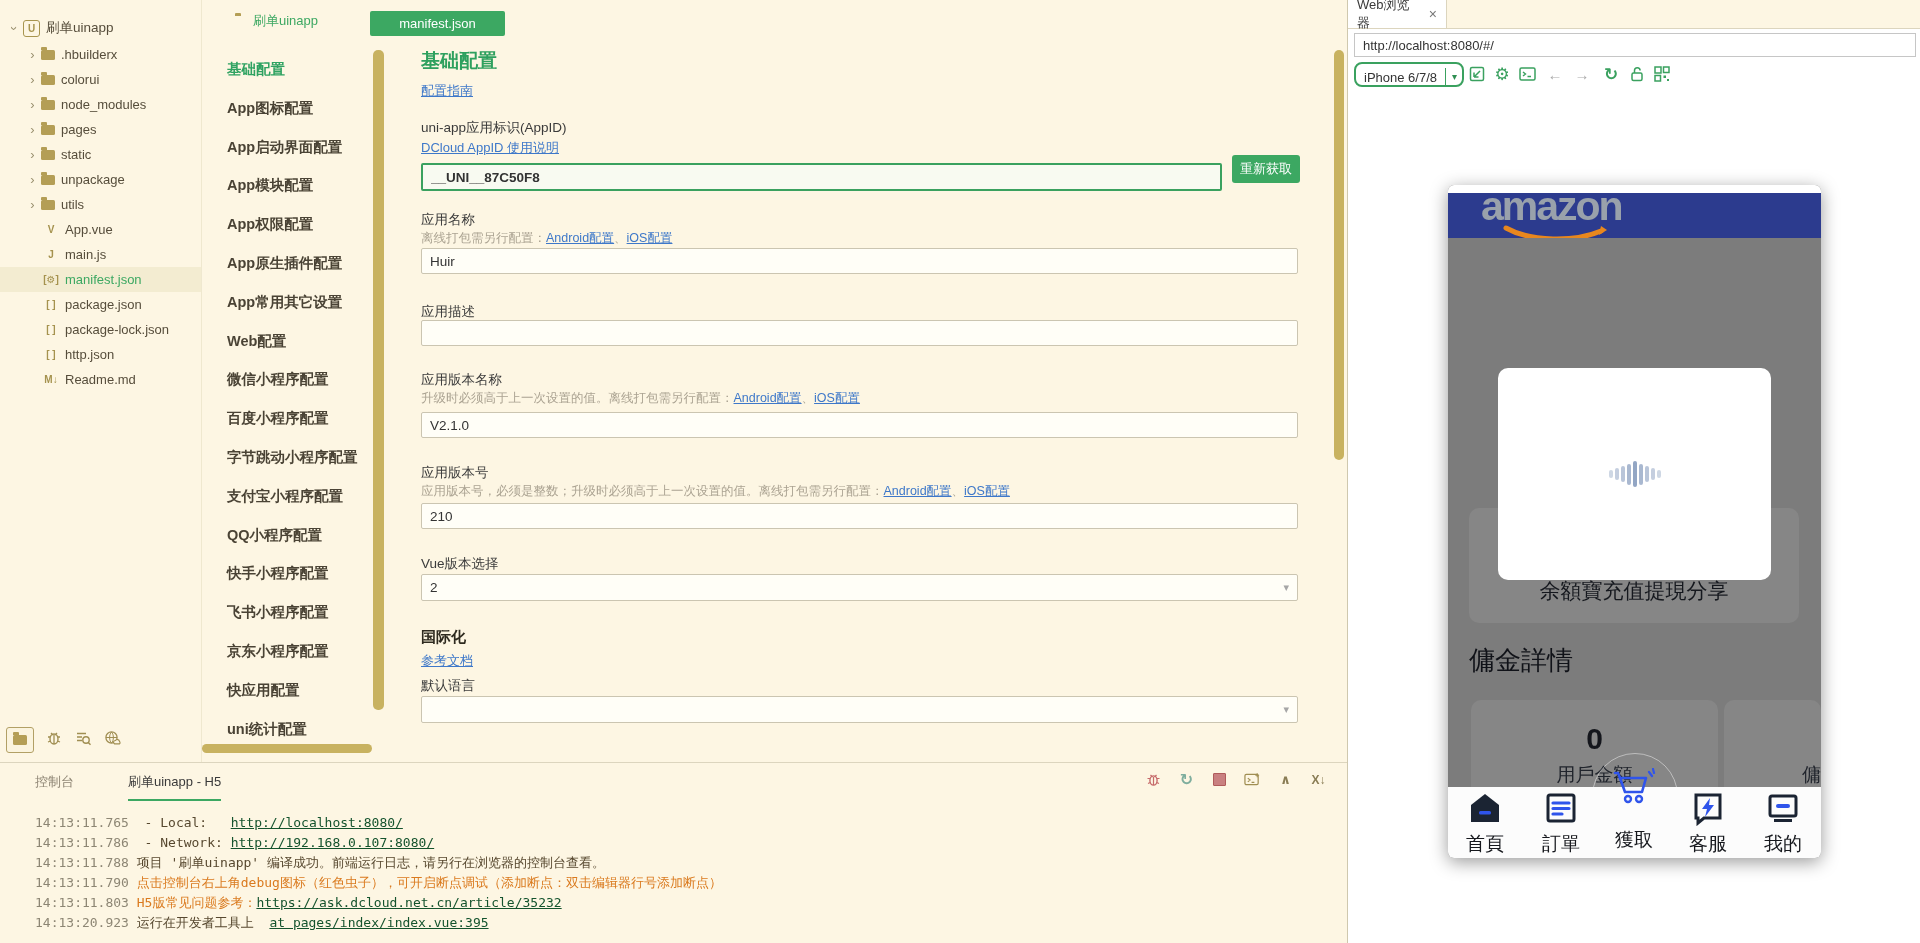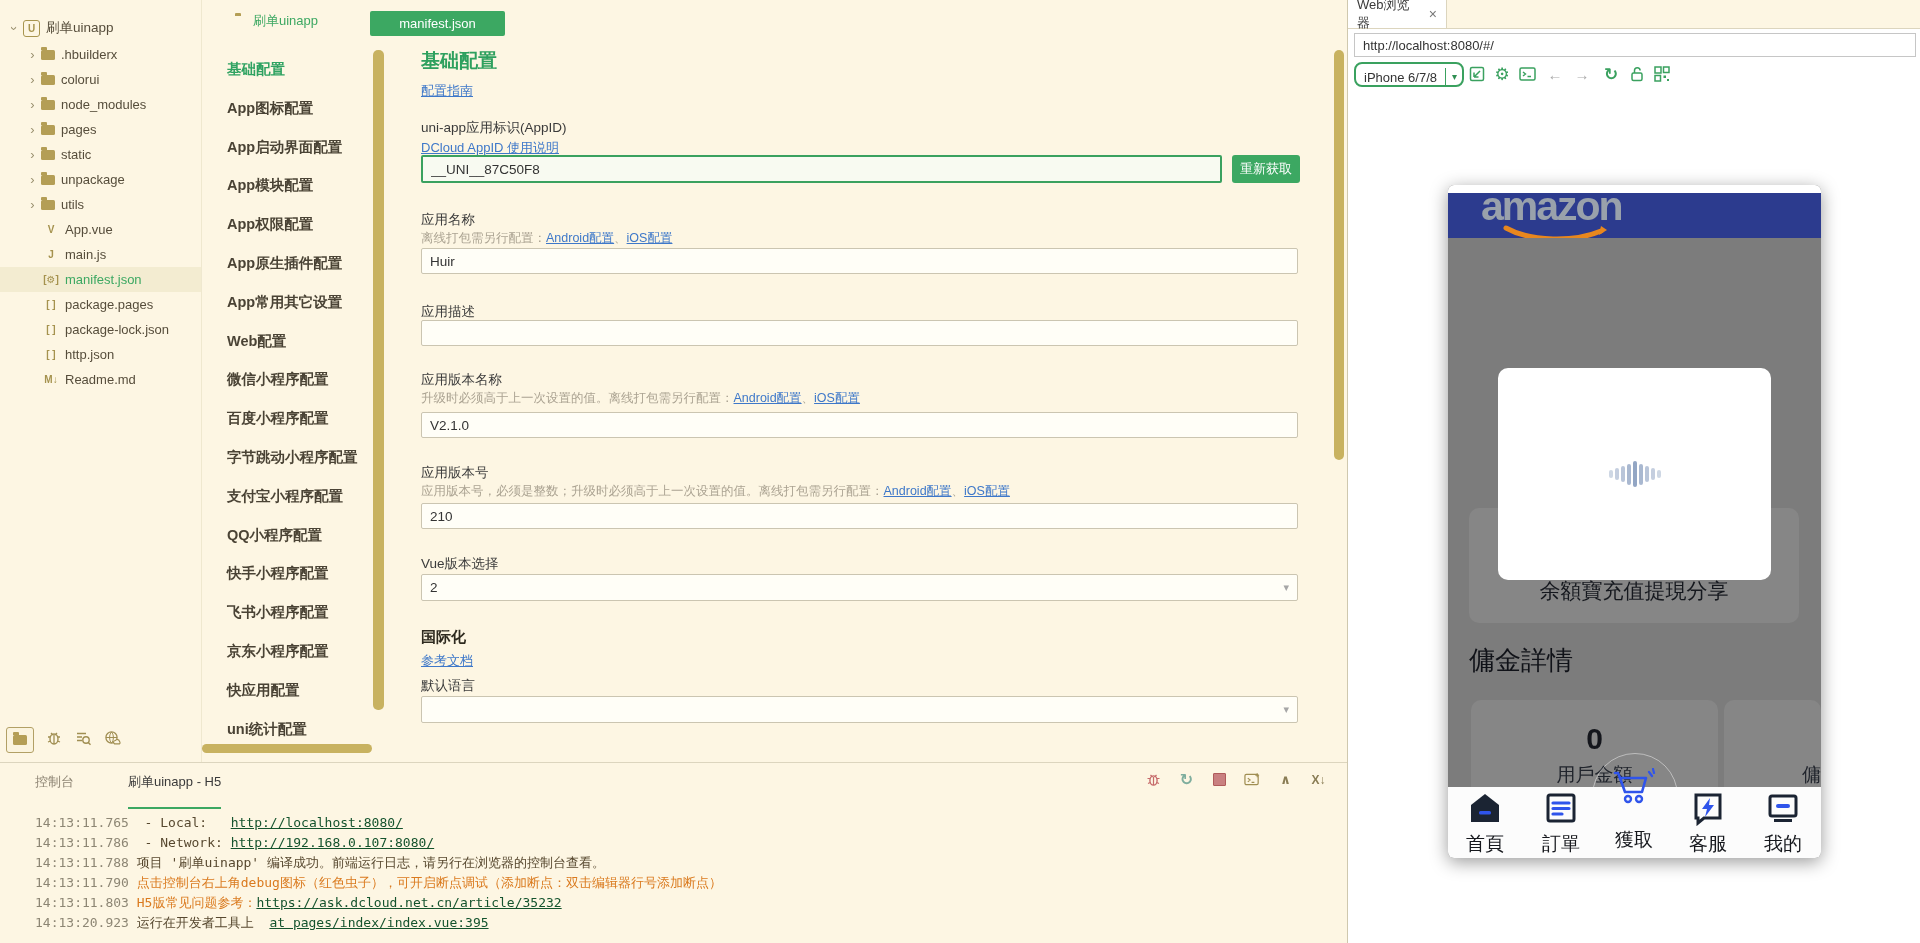--- a/index.html
+++ b/index.html
@@ -39,21 +39,21 @@
   .fsec{position:absolute;font-size:15px;font-weight:bold;color:#2E2A1F}
   .finput{position:absolute;left:0;height:26px;width:877px;box-sizing:border-box;border:1px solid #CBC5B1;background:#FFFEF7;font-size:13.5px;color:#333;padding:0 8px;border-radius:2px;font-family:inherit;outline:none}
   .finput.appid{width:801px;height:28px;border:2px solid #3AA15F;background:#F8FAF1}
   .fbtn{position:absolute;left:811px;width:68px;height:28px;background:#3CA862;border:none;border-radius:3px;color:#FFF;font-size:13px;cursor:pointer;font-family:inherit}
   .fselect{position:absolute;left:0;height:27px;width:877px;box-sizing:border-box;border:1px solid #CBC5B1;background:#FFFEF7;font-size:13.5px;color:#333;padding:0 8px;border-radius:2px;display:flex;align-items:center;cursor:pointer}
   .fselect .caret{margin-left:auto;color:#A6A6A6;font-size:11px}
   
   .console{position:absolute;left:0;top:762px;width:1347px;height:181px;border-top:1px solid #DCD5BE;box-sizing:border-box}
   .ctab{position:absolute;top:10px;font-size:13px;cursor:pointer}
   .ctab.plain{left:35px;color:#8C8372}
-  .ctab.active{left:128px;color:#3A3A3A;padding-bottom:16px;border-bottom:2px solid #3CA862}
+  .ctab.active{left:128px;color:#3A3A3A;padding-bottom:8px;border-bottom:2px solid #3CA862}
   .cicons{position:absolute;right:20px;top:8px;display:flex;align-items:center;gap:16px}
   .cicon{display:flex;align-items:center;justify-content:center;width:17px;height:17px;cursor:pointer;font-weight:bold}
   .stopbox{width:11px;height:11px;background:#C98080;border:1.5px solid #B05B5B;border-radius:1px}
   .clog{position:absolute;left:35px;top:50px;font-family:"DejaVu Sans Mono",monospace;font-size:13px;line-height:20px}
   .cline{white-space:pre}
   .cline .t{color:#8D8674}
   .cline .normal{color:#57482F}
   .cline .warn{color:#DA7A1E}
   .cline a{color:#14532d;text-decoration:underline}
   
@@ -140,21 +140,21 @@
   <div class="trow" style="padding-left:41px">
       <span class="file-ic">J</span>
       <span class="fname">main.js</span>
     </div>
   <div class="trow sel" style="padding-left:41px">
       <span class="file-ic">[⚙]</span>
       <span class="fname">manifest.json</span>
     </div>
   <div class="trow" style="padding-left:41px">
       <span class="file-ic">[ ]</span>
-      <span class="fname">package.pages</span>
+      <span class="fname">package.json</span>
     </div>
   <div class="trow" style="padding-left:41px">
       <span class="file-ic">[ ]</span>
       <span class="fname">package-lock.json</span>
     </div>
   <div class="trow" style="padding-left:41px">
       <span class="file-ic">[ ]</span>
       <span class="fname">http.json</span>
     </div>
   <div class="trow" style="padding-left:41px">
@@ -218,21 +218,21 @@
 <div class="goldbar" style="left:373px;top:50px;width:11px;height:660px"></div>
 <div class="goldbar" style="left:202px;top:744px;width:170px;height:9px"></div>
 
 
 <section class="formwrap">
   <h1 class="ftitle" style="left:0;top:48px;margin:0">基础配置</h1>
   <a class="flink" style="left:0;top:82px">配置指南</a>
 
   <span class="flabel" style="left:0;top:119px">uni-app应用标识(AppID)</span>
   <a class="flink" style="left:0;top:139px">DCloud AppID 使用说明</a>
-  <input class="finput appid" style="top: 155px;" value="__UNI__87C50F8">
+  <input class="finput appid" style="top: 163px; font-weight: bold;" value="__UNI__87C50F8">
   <button class="fbtn" style="top:155px">重新获取</button>
 
   <span class="flabel" style="left:0;top:211px">应用名称</span>
   <span class="fhint" style="left:0;top:230px">
     <span>离线打包需另行配置：</span><a>Android配置</a><span>、</span><a>iOS配置</a>
   </span>
   <input class="finput" style="top: 248px;" value="Huir">
 
   <span class="flabel" style="left:0;top:303px">应用描述</span>
   <input class="finput" style="top: 320px;" value="">

